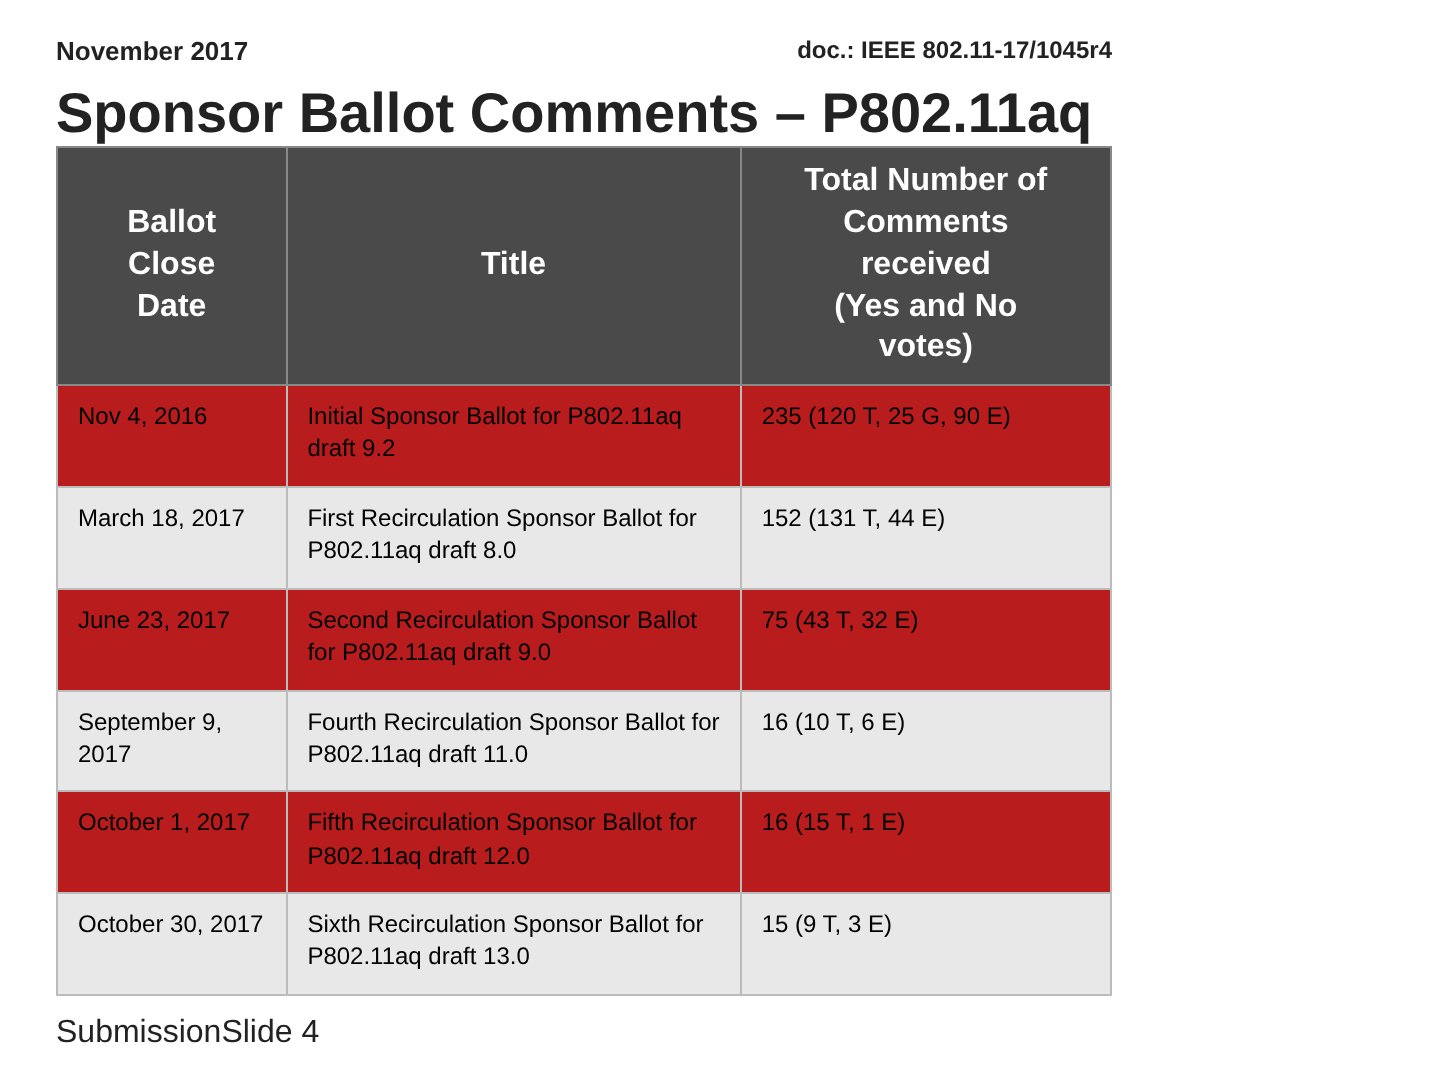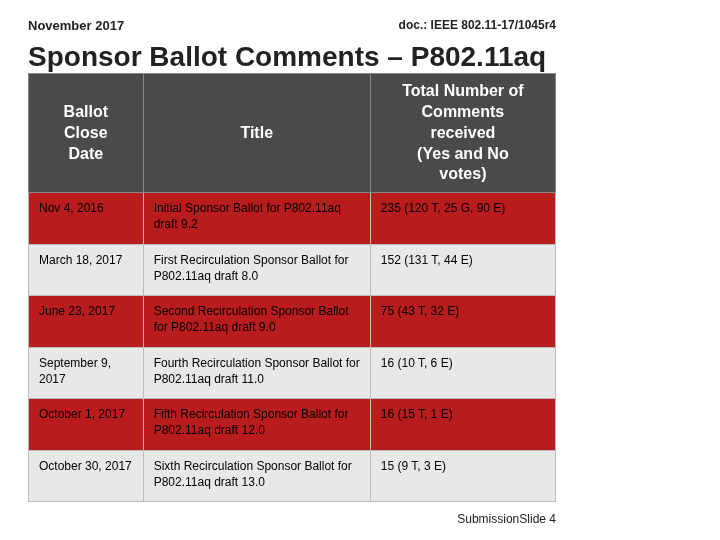--- a/index.html
+++ b/index.html
@@ -77,24 +77,24 @@
     }
     tbody td:nth-child(2) {
       width: 310px;
     }
     tbody td:nth-child(3) {
       width: 220px;
       margin-left: 32px;
     }
     .footer-row {
       display: flex;
-      justify-content: flex-end;
+      justify-content: flex-start;
       align-items: center;
       margin-top: 10px;
-      font-size: 12px;
+      font-size: 16px;
       color: #222;
     }
     .footer-center {
       text-align: center;
     }
   </style>
 </head>
 <body>
 
 <div class="page">

